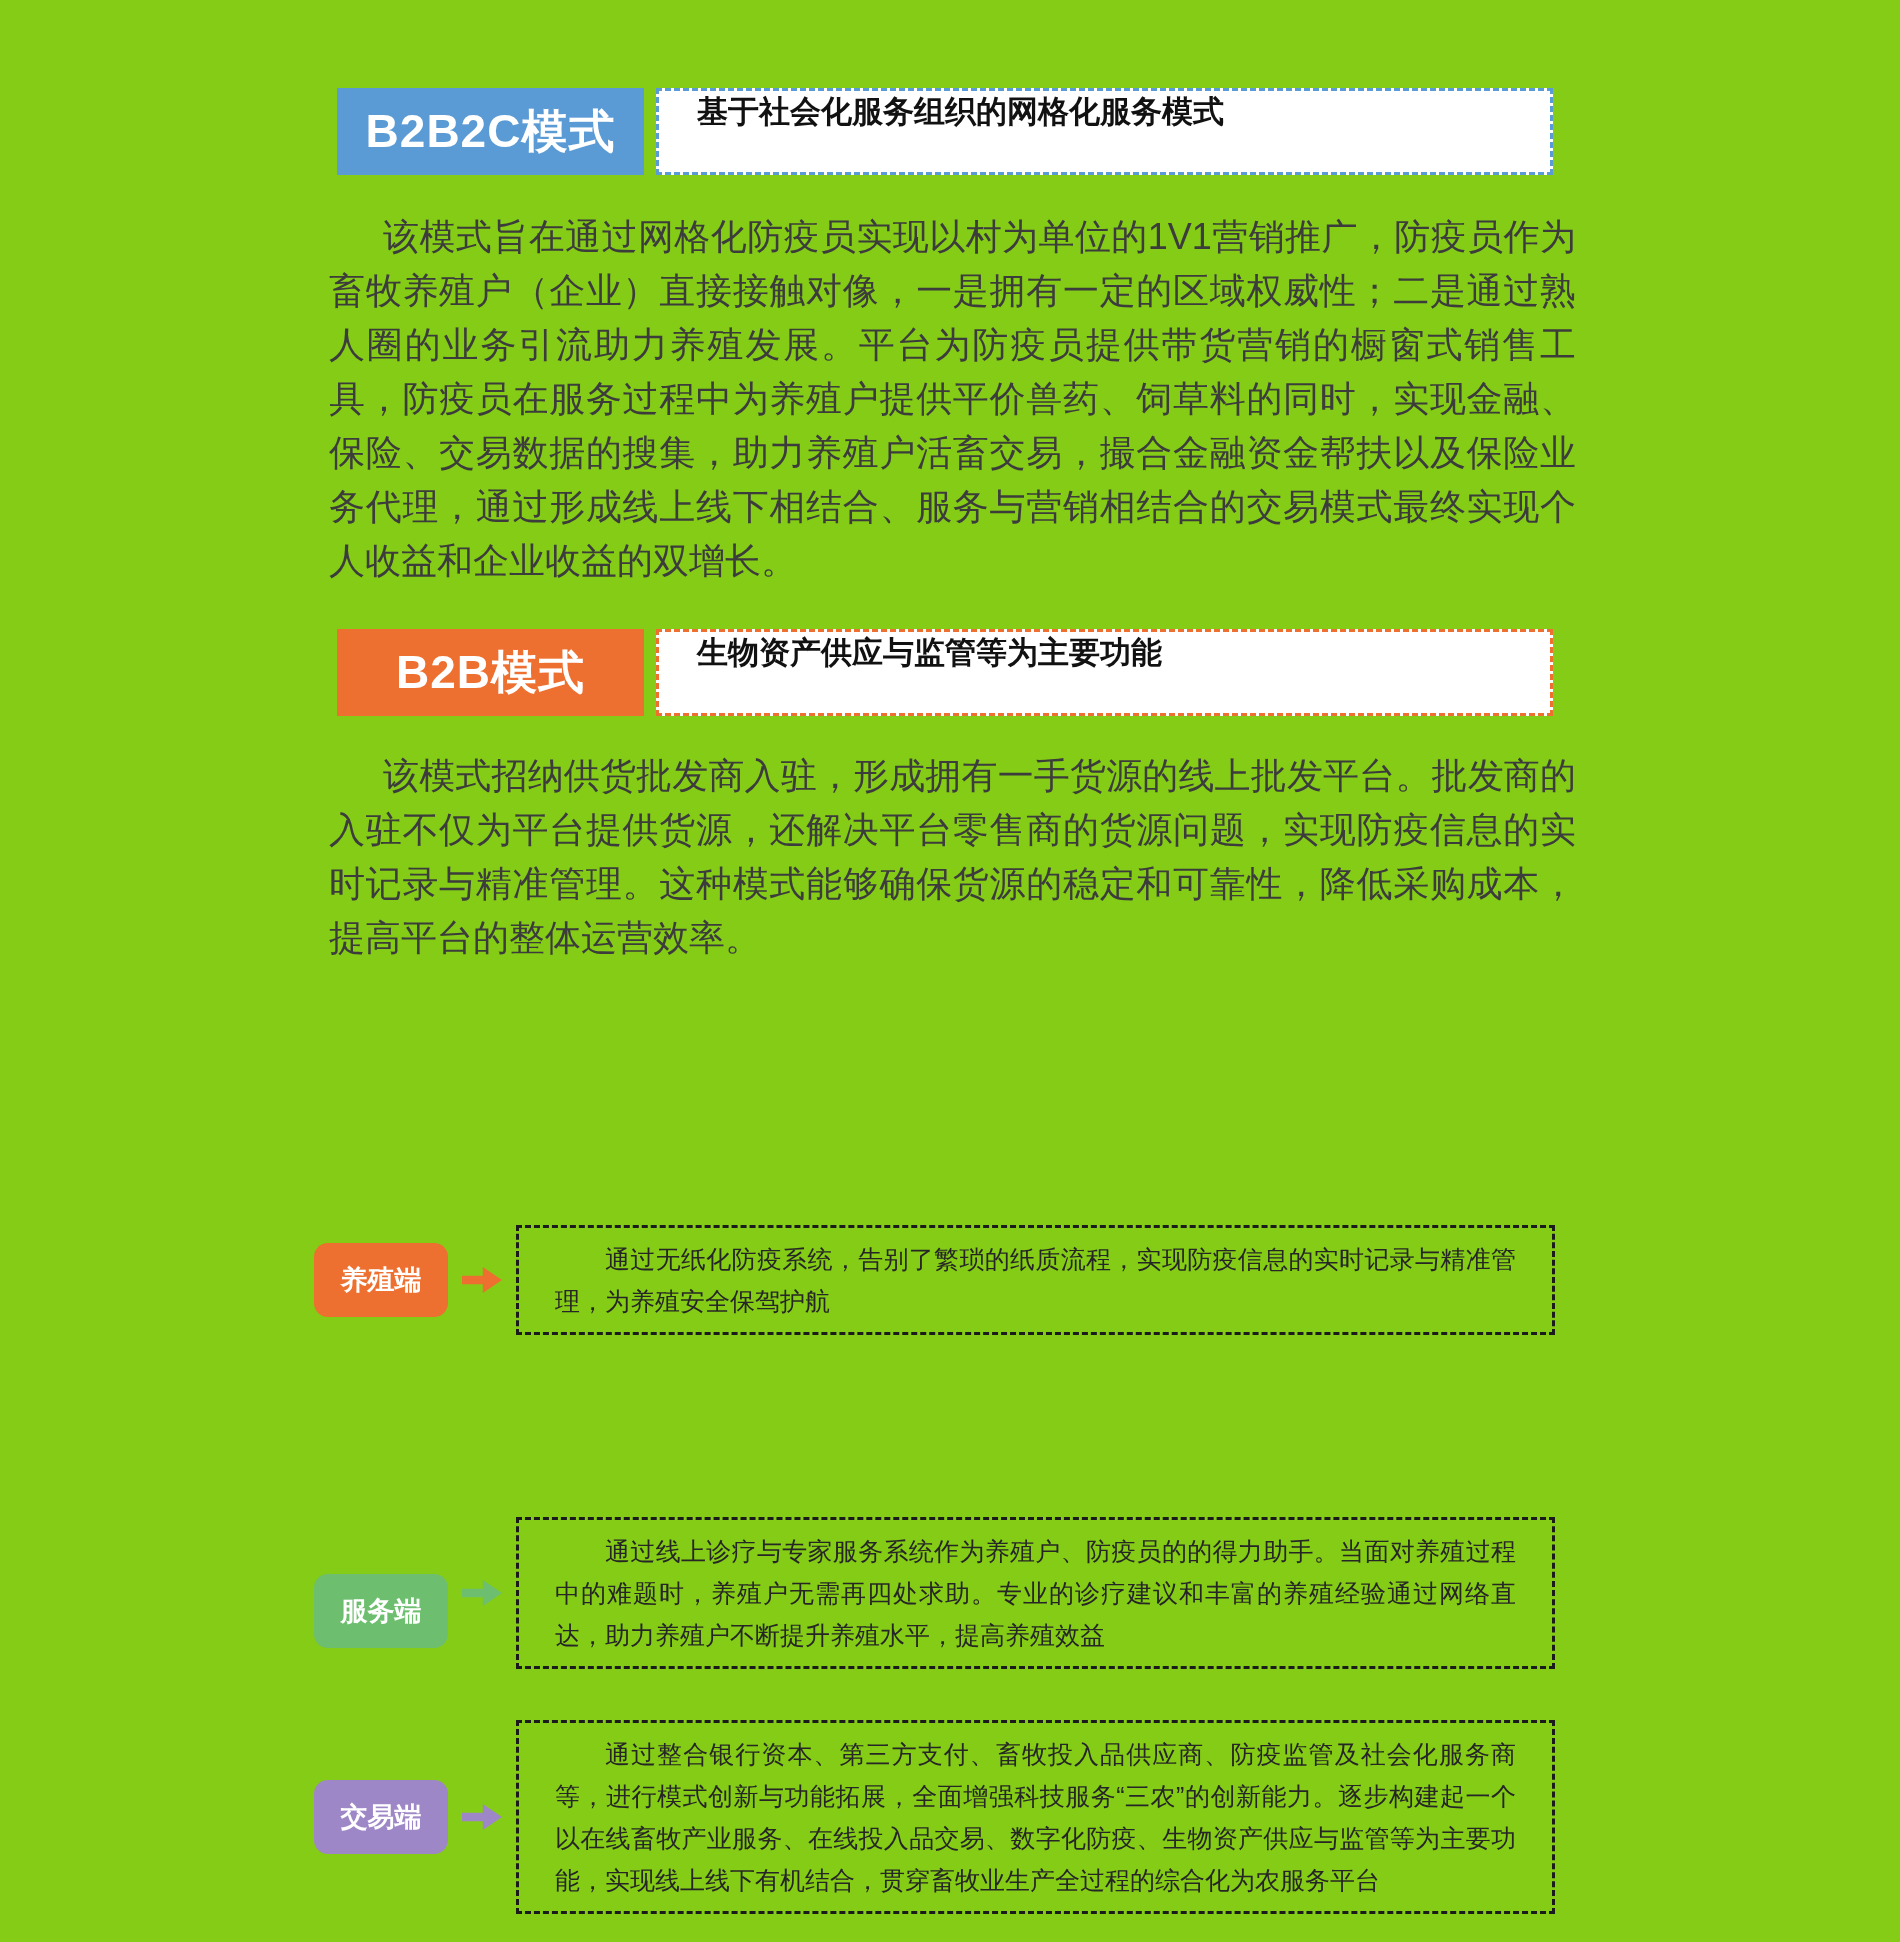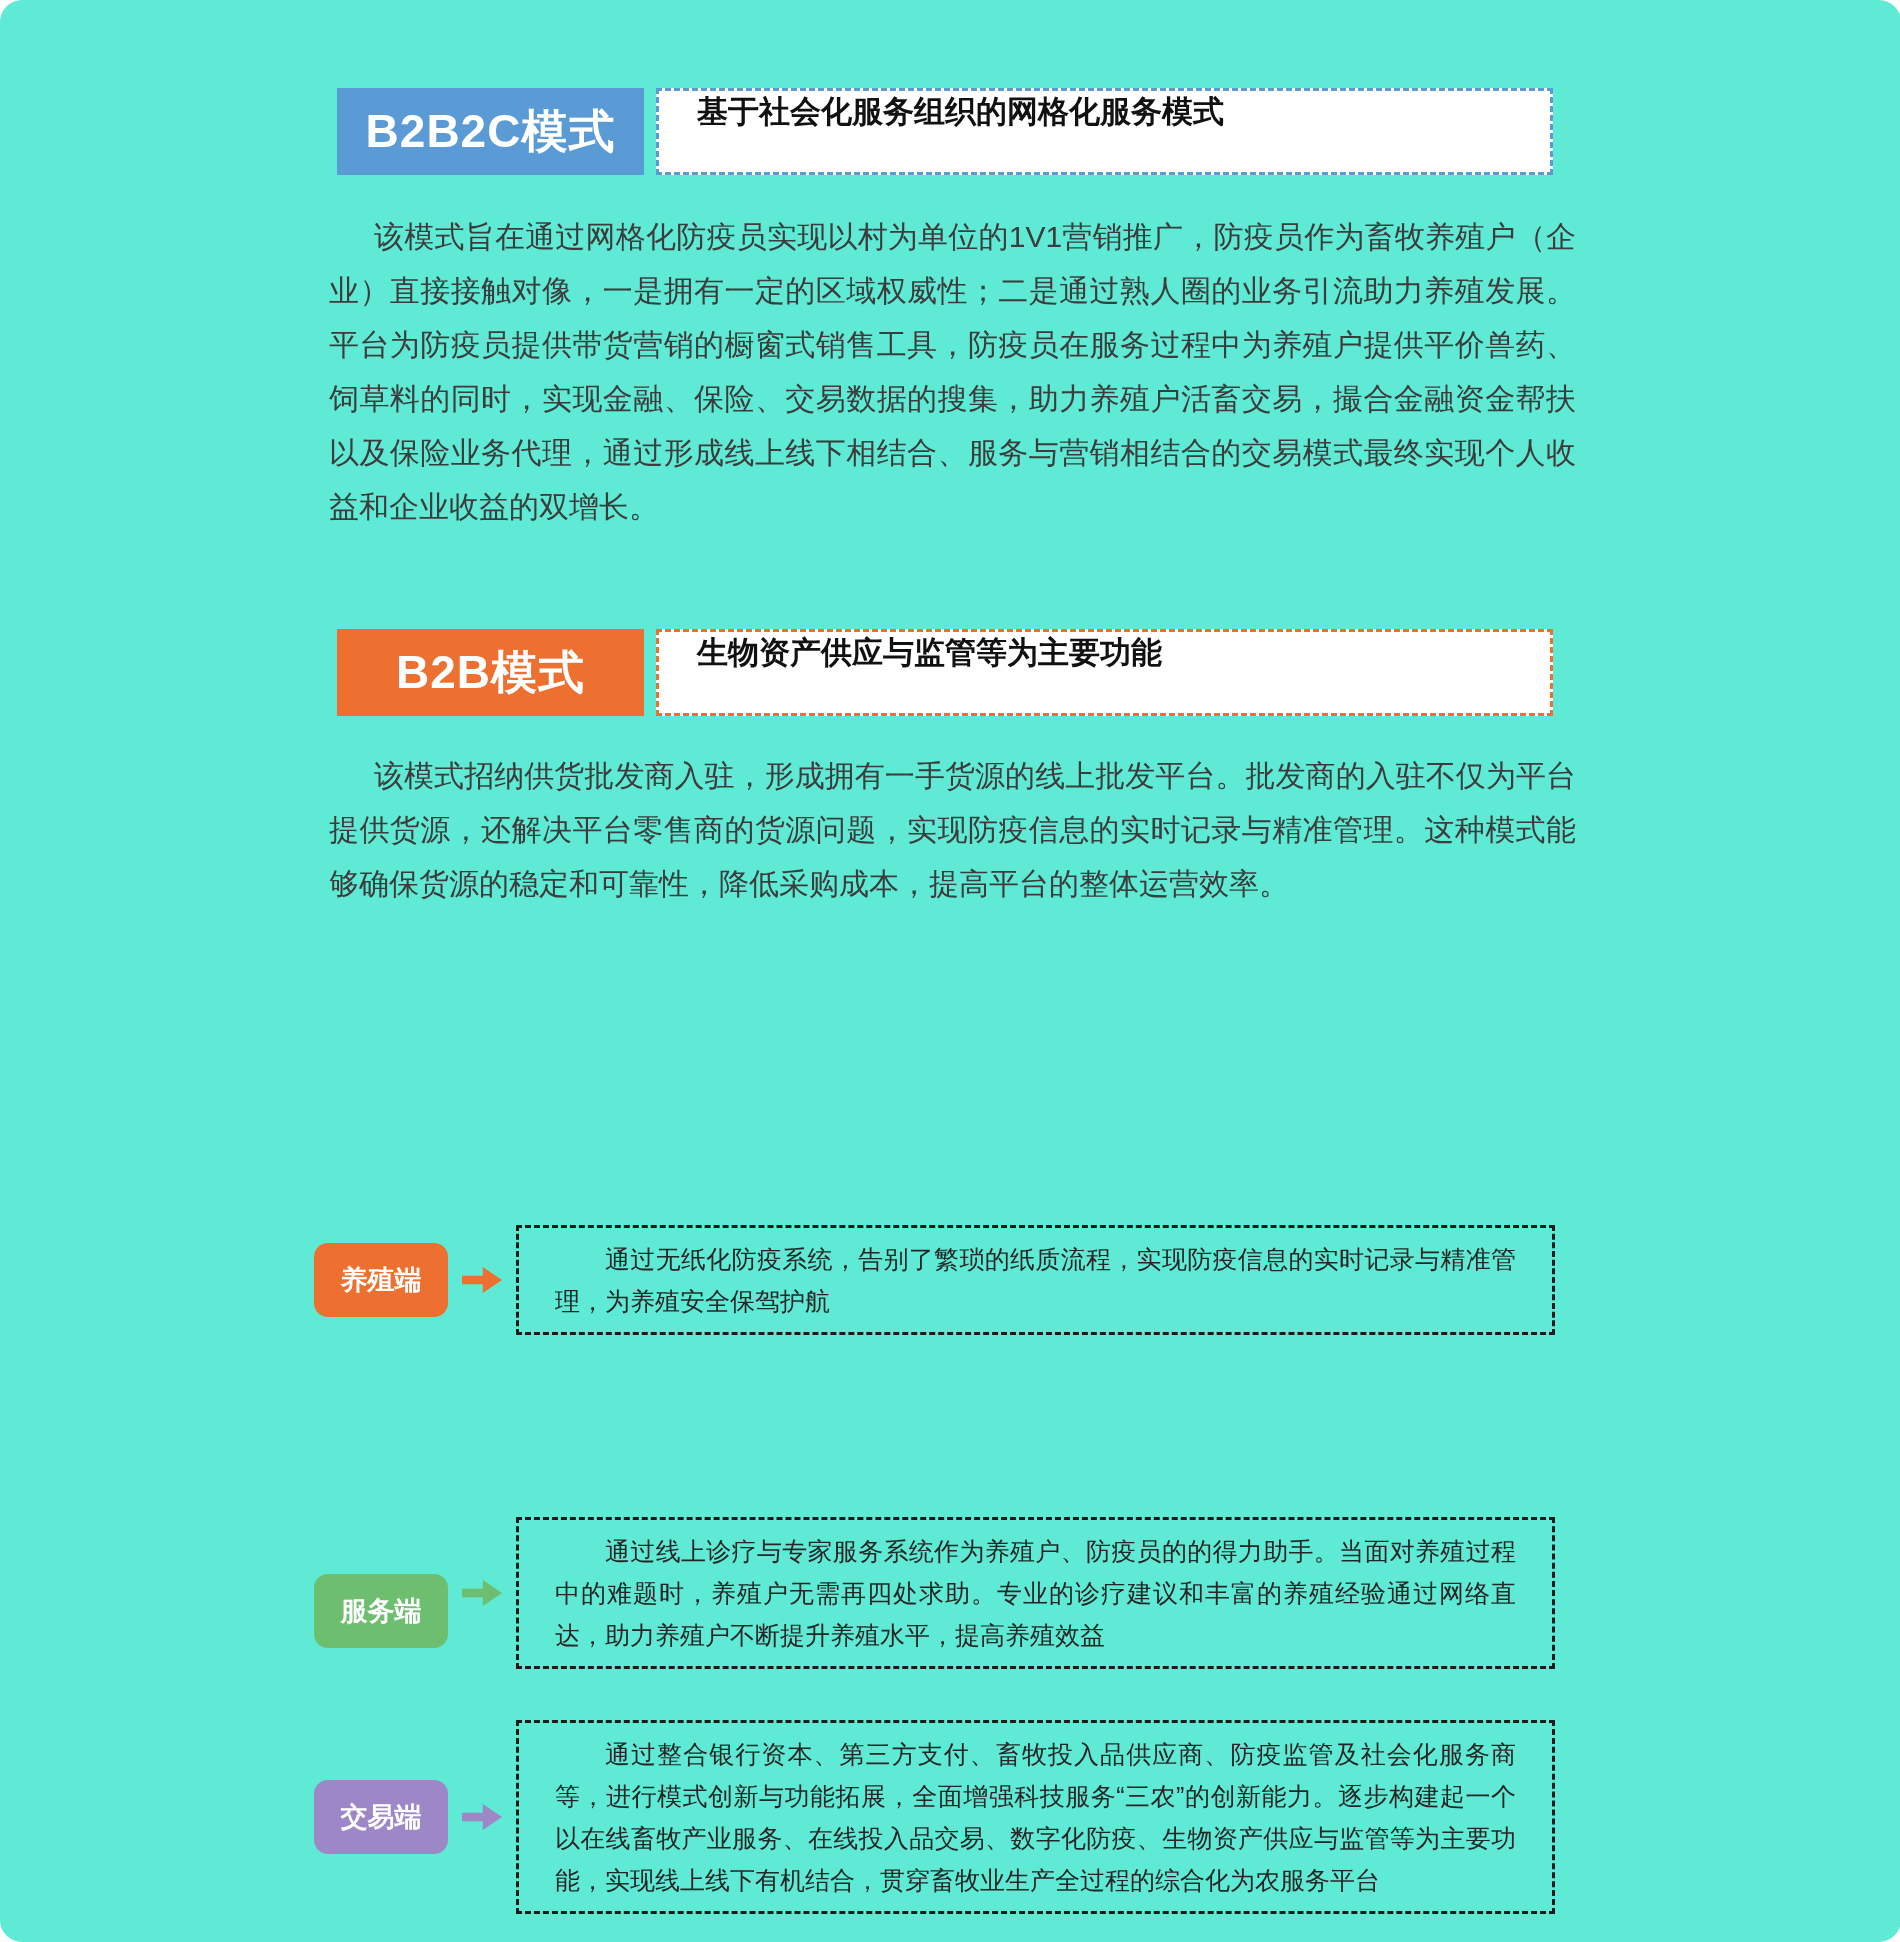--- a/index.html
+++ b/index.html
@@ -1,40 +1,39 @@
 <!DOCTYPE html>
 <html><head>
 <meta charset="utf-8">
 <style>
   html,body{margin:0;padding:0;background:#ffffff;}
   #canvas{
     position:relative;
     width:1901px;height:1942px;
-    background:#5eead4;
+    background:#84cc16;
     font-family:"Liberation Sans","DejaVu Sans",sans-serif;
     overflow:hidden;
-    border-radius:22px;
   }
   
   .sec-header{position:absolute;left:337px;display:flex;align-items:stretch;gap:12px;}
   .badge{
     width:307px;height:87px;flex:0 0 307px;
     display:flex;align-items:center;justify-content:center;
     color:#ffffff;font-size:46px;font-weight:bold;letter-spacing:1px;
   }
   .hdr-dash{
     width:897px;height:87px;box-sizing:border-box;
     border:3px dashed #999;background:#fff;
     display:flex;align-items:flex-start;padding-left:38px;
     font-size:31px;font-weight:bold;color:#111;
   }
   
   .para{
     position:absolute;left:329px;width:1247px;
-    font-size:30px;line-height:54px;color:#3c3c3c;
+    font-size:36px;line-height:54px;color:#3c3c3c;
     text-align:justify;text-indent:1.5em;margin:0;
   }
   .para-dbox{
     position:absolute;left:366px;width:1173px;
     font-size:30px;line-height:51px;color:#3c3c3c;
     text-align:justify;text-indent:2em;margin:0;
   }
   
   .ep-row{position:absolute;left:314px;width:1241px;display:flex;align-items:center;}
   .pill{

